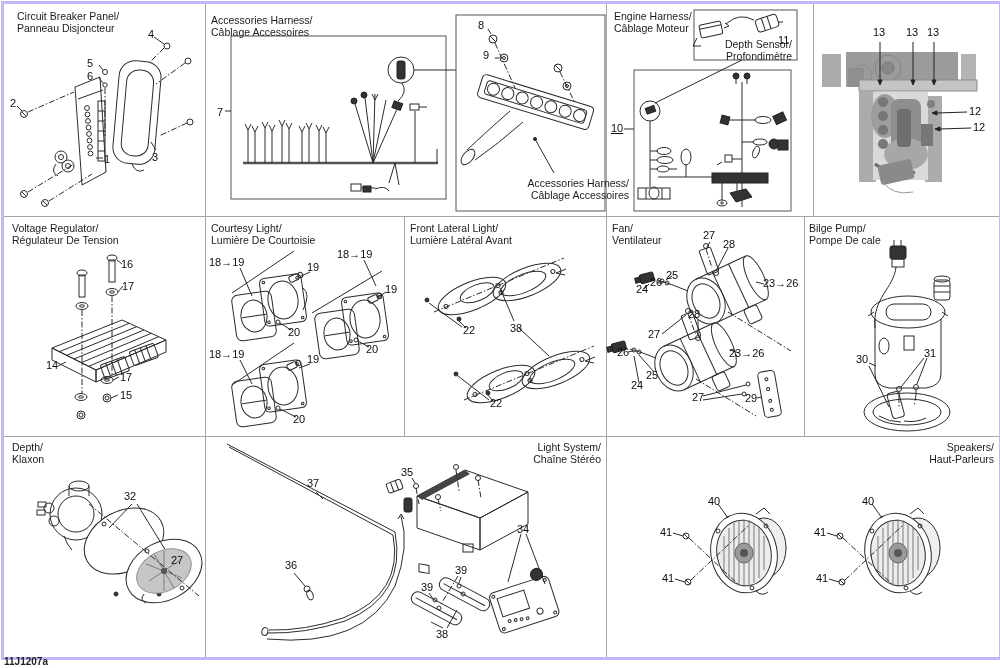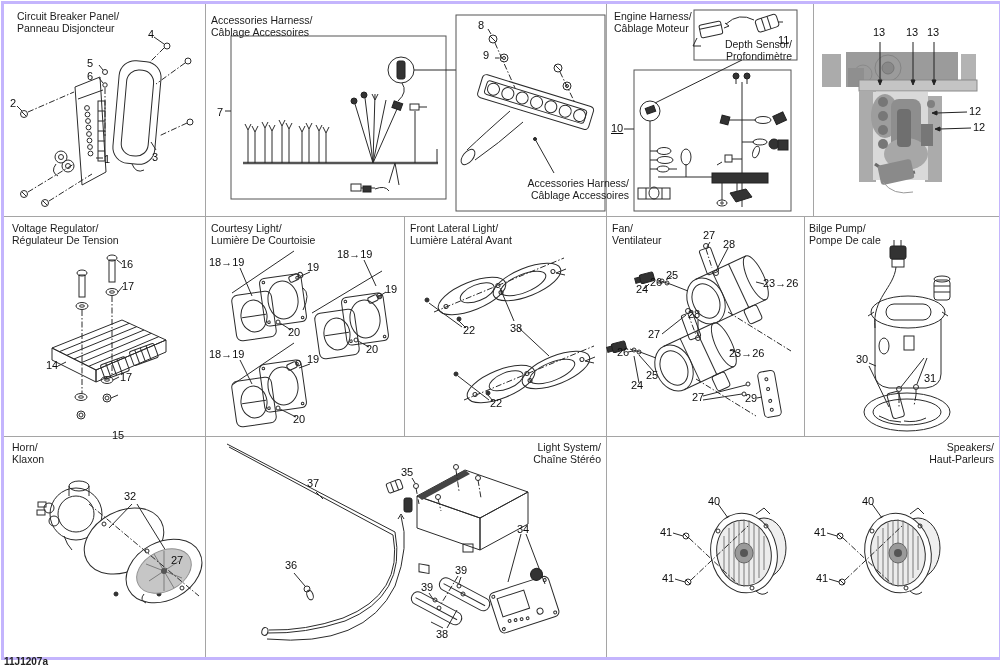--- a/index.html
+++ b/index.html
@@ -378,21 +378,21 @@
     </svg>
     <div class="title" style="left:8px;top:6px">
       <div>Voltage Regulator/</div>
       <div>Régulateur De Tension</div>
     </div>
     <div class="callouts">
         <span class="callout" style="left: 117px; top: 42px;">16</span>
         <span class="callout" style="left: 118px; top: 64px;">17</span>
         <span class="callout" style="left: 42px; top: 143px;">14</span>
         <span class="callout" style="left: 116px; top: 155px;">17</span>
-        <span class="callout" style="left: 108px; top: 173px; margin-top: 40px;">15</span>
+        <span class="callout" style="left: 116px; top: 173px;">15</span>
       </div>
   </section>
 
   <section class="panel" style="left:200px;top:212px;width:200px;height:220px">
     <svg width="200" height="220">
       <g class="ln">
         <line x1="28" y1="77" x2="90" y2="35"></line>
         <g transform="rotate(-8 50 100)">
             <rect x="30" y="77" width="40" height="46" rx="6"></rect>
             <ellipse cx="50" cy="100" rx="13" ry="16"></ellipse>
@@ -678,21 +678,21 @@
         <line x1="95" y1="181" x2="95" y2="192"></line>
           <line x1="112" y1="179" x2="110" y2="190"></line>
       </g>
     </svg>
     <div class="title" style="left:5px;top:6px">
       <div>Bilge Pump/</div>
       <div>Pompe De cale</div>
     </div>
     <div class="callouts">
         <span class="callout" style="left: 52px; top: 137px;">30</span>
-        <span class="callout" style="left: 120px; top: 131px; margin-top: 25px;">31</span>
+        <span class="callout" style="left: 120px; top: 131px;">31</span>
       </div>
   </section>
 
   <section class="panel" style="left:0;top:432px;width:201px;height:221px">
     <svg width="201" height="221">
       <g class="ln">
         <circle cx="72" cy="78" r="26"></circle>
           <circle cx="72" cy="78" r="18"></circle>
         <ellipse cx="75" cy="50" rx="10" ry="5"></ellipse>
           <line x1="65" y1="50" x2="65" y2="60"></line>
@@ -721,21 +721,21 @@
           <line x1="142" y1="128" x2="178" y2="142"></line>
         <line x1="145" y1="145" x2="175" y2="125"></line>
           <line x1="150" y1="118" x2="170" y2="152"></line>
       </g>
       <circle cx="160" cy="135" r="3" fill="#555"></circle>
       <g class="dsh">
           <line x1="85" y1="68" x2="195" y2="160"></line>
         </g>
     </svg>
     <div class="title" style="left:8px;top:5px">
-      <div>Horn/</div>
+      <div>Depth/</div>
       <div>Klaxon</div>
     </div>
     <div class="callouts">
         <span class="callout" style="left: 120px; top: 54px;">32</span>
         <span class="callout" style="left: 167px; top: 118px;">27</span>
       </div>
   </section>
 
   <section class="panel" style="left:201px;top:432px;width:401px;height:221px">
     <svg width="401" height="221">

